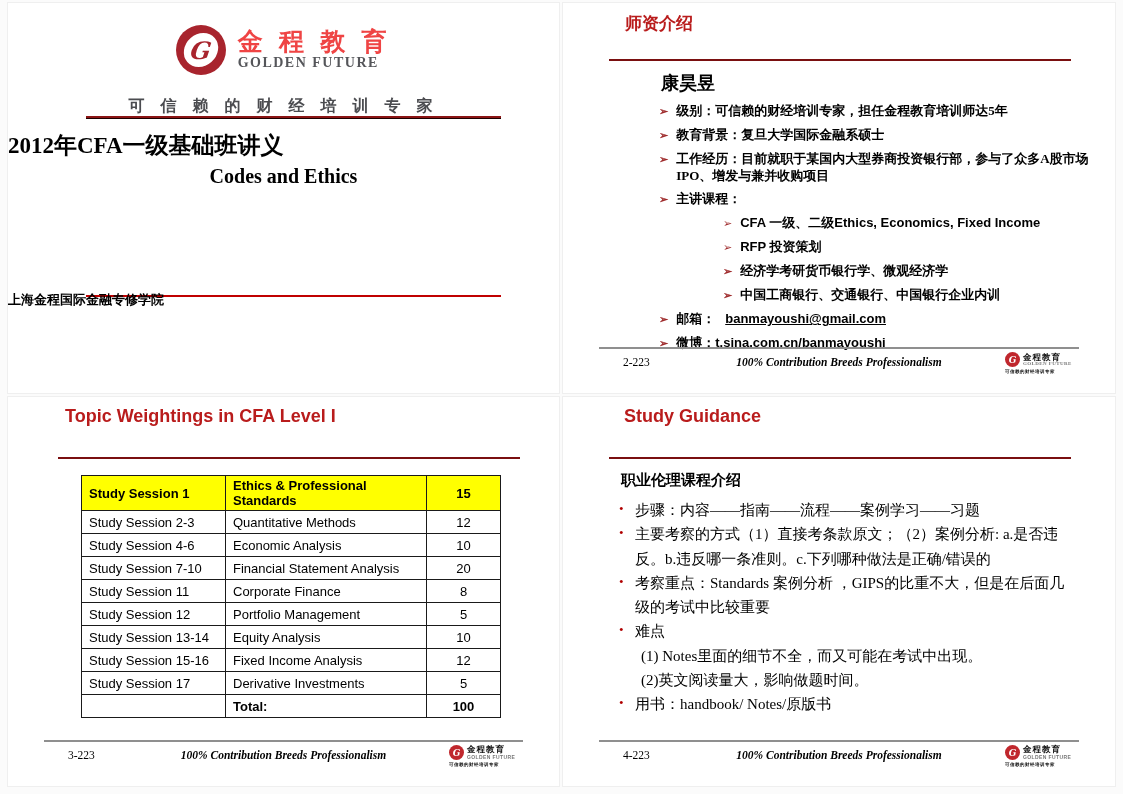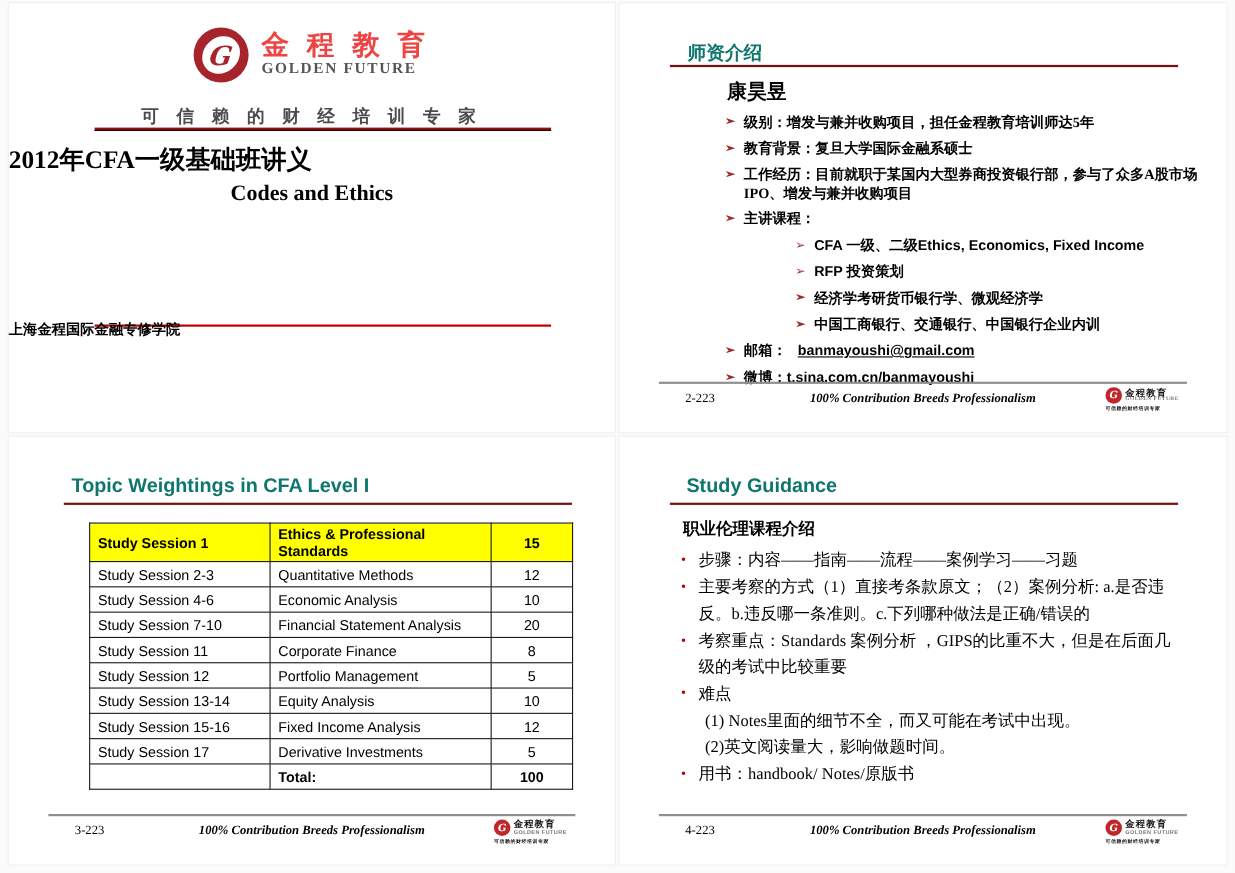--- a/index.html
+++ b/index.html
@@ -31,21 +31,21 @@
   .s1-title  { position:absolute; top:127px; left:0; right:0; 
                font-size:23px; font-weight:700; }
   .s1-title2 { position:absolute; top:162px; left:0; right:0; text-align:center;
                font-size:20px; font-weight:700; }
   .s1-info { position:absolute; top:210px; left:178px; font-size:15px; font-weight:700; line-height:28px; }
   .s1-rule2 { position:absolute; top:292px; left:78px; width:415px; height:2px; background:#c00000; }
   .s1-inst { position:absolute; top:288px; left:0; right:0; 
              font-size:13px; font-weight:700; }
 
   
-  .sl-head { position:absolute; top:34px; font-size:17px; font-weight:700; color:#0f766e; }
+  .sl-head { position:absolute; top:9px; font-size:17px; font-weight:700; color:#b91c1c; }
   .sl-rule { position:absolute; height:2px; background:#7a0f10; }
 
   
   .s2-name { position:absolute; top:68px; left:98px; font-size:18px; font-weight:700; }
   .s2-list { position:absolute; top:100px; left:96px; width:430px;
              font-size:13px; font-weight:700; line-height:1.28; }
   .brow { display:flex; margin-bottom:7px; }
   .arr { color:#9e2a2b; font-size:11px; margin-right:8px; line-height:17px; flex:0 0 auto; }
   .sub { margin-left:64px; }
   .sans { font-family:"Liberation Sans","DejaVu Sans",sans-serif; }
@@ -66,21 +66,21 @@
            line-height:1.05; white-space:nowrap; }
   .ml-en { display:block; font-size:5px; font-weight:700; color:#777; letter-spacing:0.4px;
            white-space:nowrap; }
   .ml-tag { margin-top:1.5px; font-size:4.5px; font-weight:700; color:#111;
             letter-spacing:0.5px; white-space:nowrap; overflow:hidden; }
 
   
   .s3-table { position:absolute; top:78px; left:73px; border-collapse:collapse;
               font-size:13px; color:#000; }
   .s3-table td { border:1px solid #1a1a1a; padding:2px 7px; height:23px; vertical-align:middle; }
-  .s3-table .c0 { width:164px; }
+  .s3-table .c0 { width:144px; }
   .s3-table .c1 { width:201px; }
   .s3-table .c2 { width:74px; text-align:center; }
   .s3-table tr.hdr td { background:#ffff00; font-weight:700; }
   .s3-table tr.total td { font-weight:700; }
 
   
   .s4-sub { position:absolute; top:74px; left:58px; font-size:15px; font-weight:700; }
   .s4-list { position:absolute; top:101px; left:56px; width:455px; font-size:15px; line-height:1.62; }
   .s4-li { position:relative; padding-left:16px; }
   .s4-li .dot { position:absolute; left:0; top:0; color:#b00000; font-size:13px; }
@@ -110,21 +110,21 @@
   </div>
 
   <div class="page serif" id="page2">
     <div class="sl-head" style="left:62px;">师资介绍</div>
     <div class="sl-rule" style="top:56px; left:46px; width:462px;"></div>
     <div class="s2-name">康昊昱</div>
 
     <div class="s2-list">
       <div class="brow">
           <span class="arr">➢</span>
-          <span>级别：增发与兼并收购项目，担任金程教育培训师达5年</span>
+          <span>级别：可信赖的财经培训专家，担任金程教育培训师达5年</span>
         </div>
       <div class="brow">
           <span class="arr">➢</span>
           <span>教育背景：复旦大学国际金融系硕士</span>
         </div>
       <div class="brow">
           <span class="arr">➢</span>
           <span>工作经历：目前就职于某国内大型券商投资银行部，参与了众多A股市场IPO、增发与兼并收购项目</span>
         </div>
       <div class="brow">

